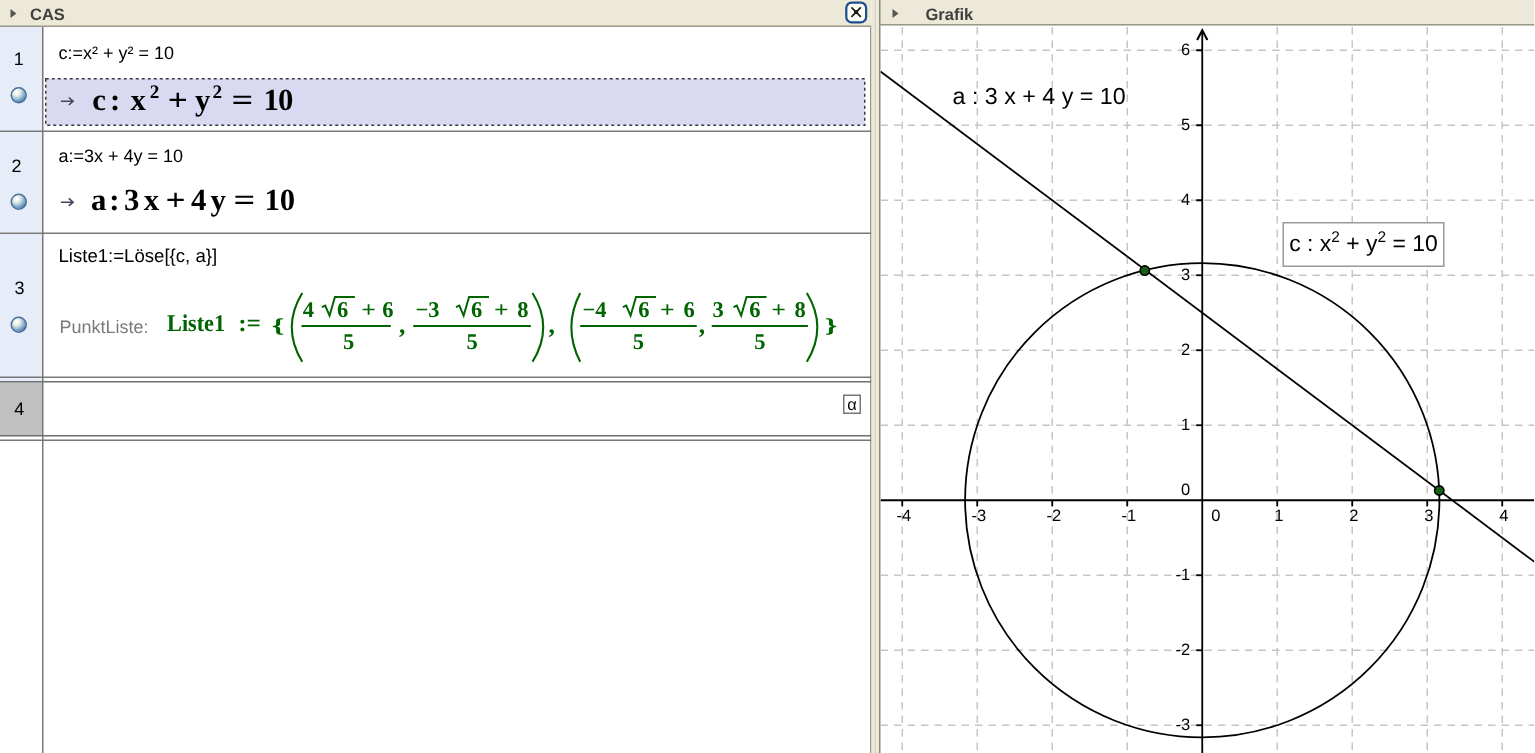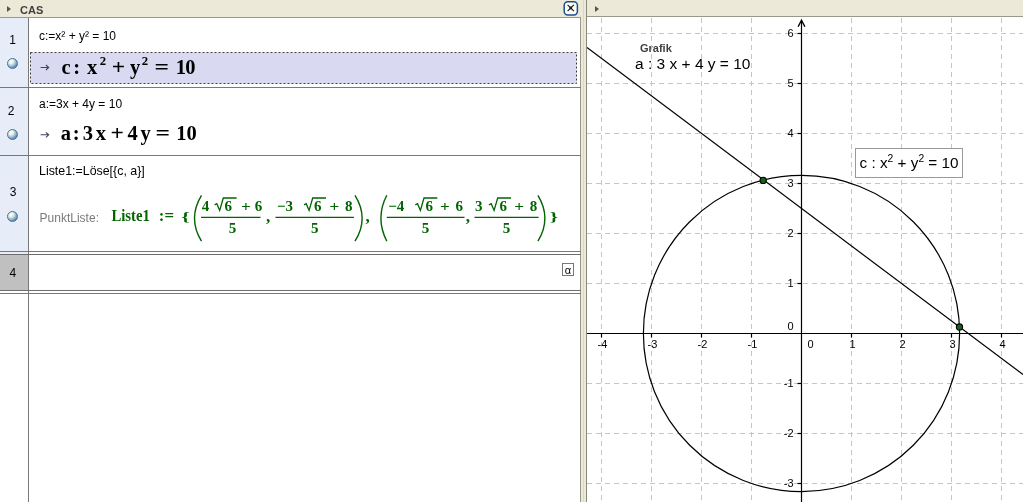--- a/index.html
+++ b/index.html
@@ -148,21 +148,21 @@
 <path d="M537.9 195.3 Q551.9 218.2 537.9 241.2"></path>
 </g>
 </g>
 </svg>
 
 <div class="abs" style="left:581px;top:0;width:5px;height:502px;background:#ece9d8;"></div>
 <div class="abs" style="left:583px;top:0;width:1px;height:502px;background:#dbd7c7;"></div>
 
 <div class="abs titlebar" style="left:586px;top:0;width:437px;border-left:1px solid #8a8a7a;box-sizing:border-box;"></div>
 <div class="tri" style="left:594.5px;top:5.5px;"></div>
-<div class="title" style="left:640px;margin-top:38px;">Grafik</div>
+<div class="title" style="left:617px;">Grafik</div>
 <div class="abs" style="left:586px;top:17px;width:1px;height:485px;background:#8a8a7a;"></div>
 
 <svg class="abs" style="left:587px;top:18px;" width="436" height="484">
 <g stroke="#c6c6c6" stroke-width="1" stroke-dasharray="5,4">
 <line x1="14.5" y1="0" x2="14.5" y2="484"></line>
 <line x1="64.5" y1="0" x2="64.5" y2="484"></line>
 <line x1="114.5" y1="0" x2="114.5" y2="484"></line>
 <line x1="164.5" y1="0" x2="164.5" y2="484"></line>
 <line x1="264.5" y1="0" x2="264.5" y2="484"></line>
 <line x1="314.5" y1="0" x2="314.5" y2="484"></line>

